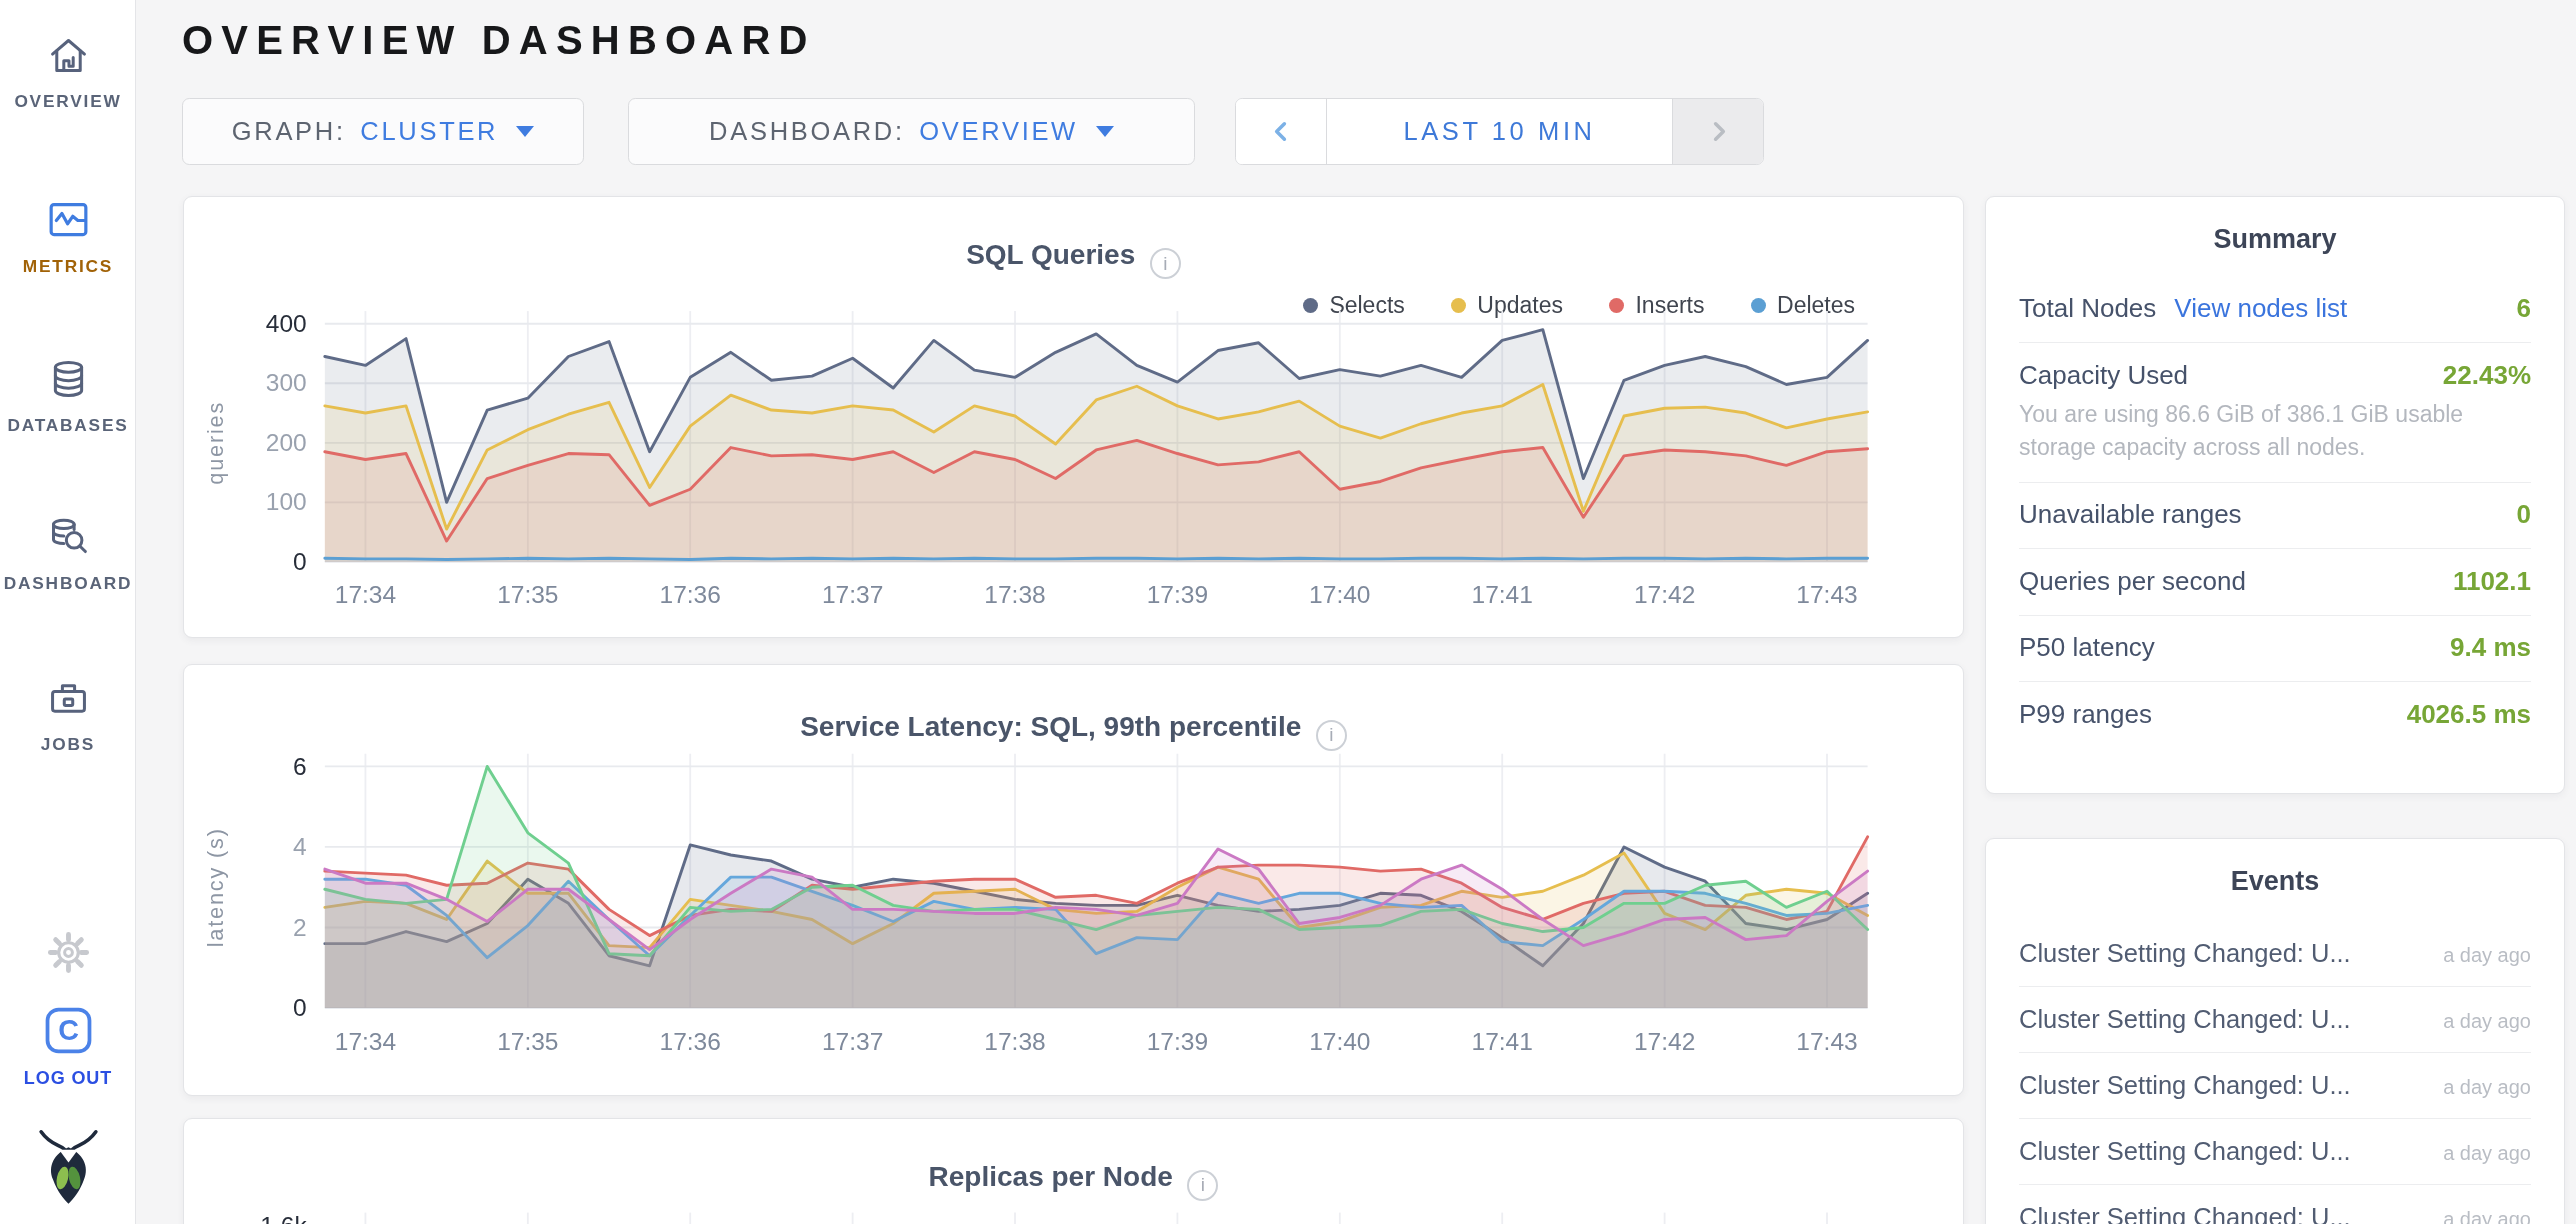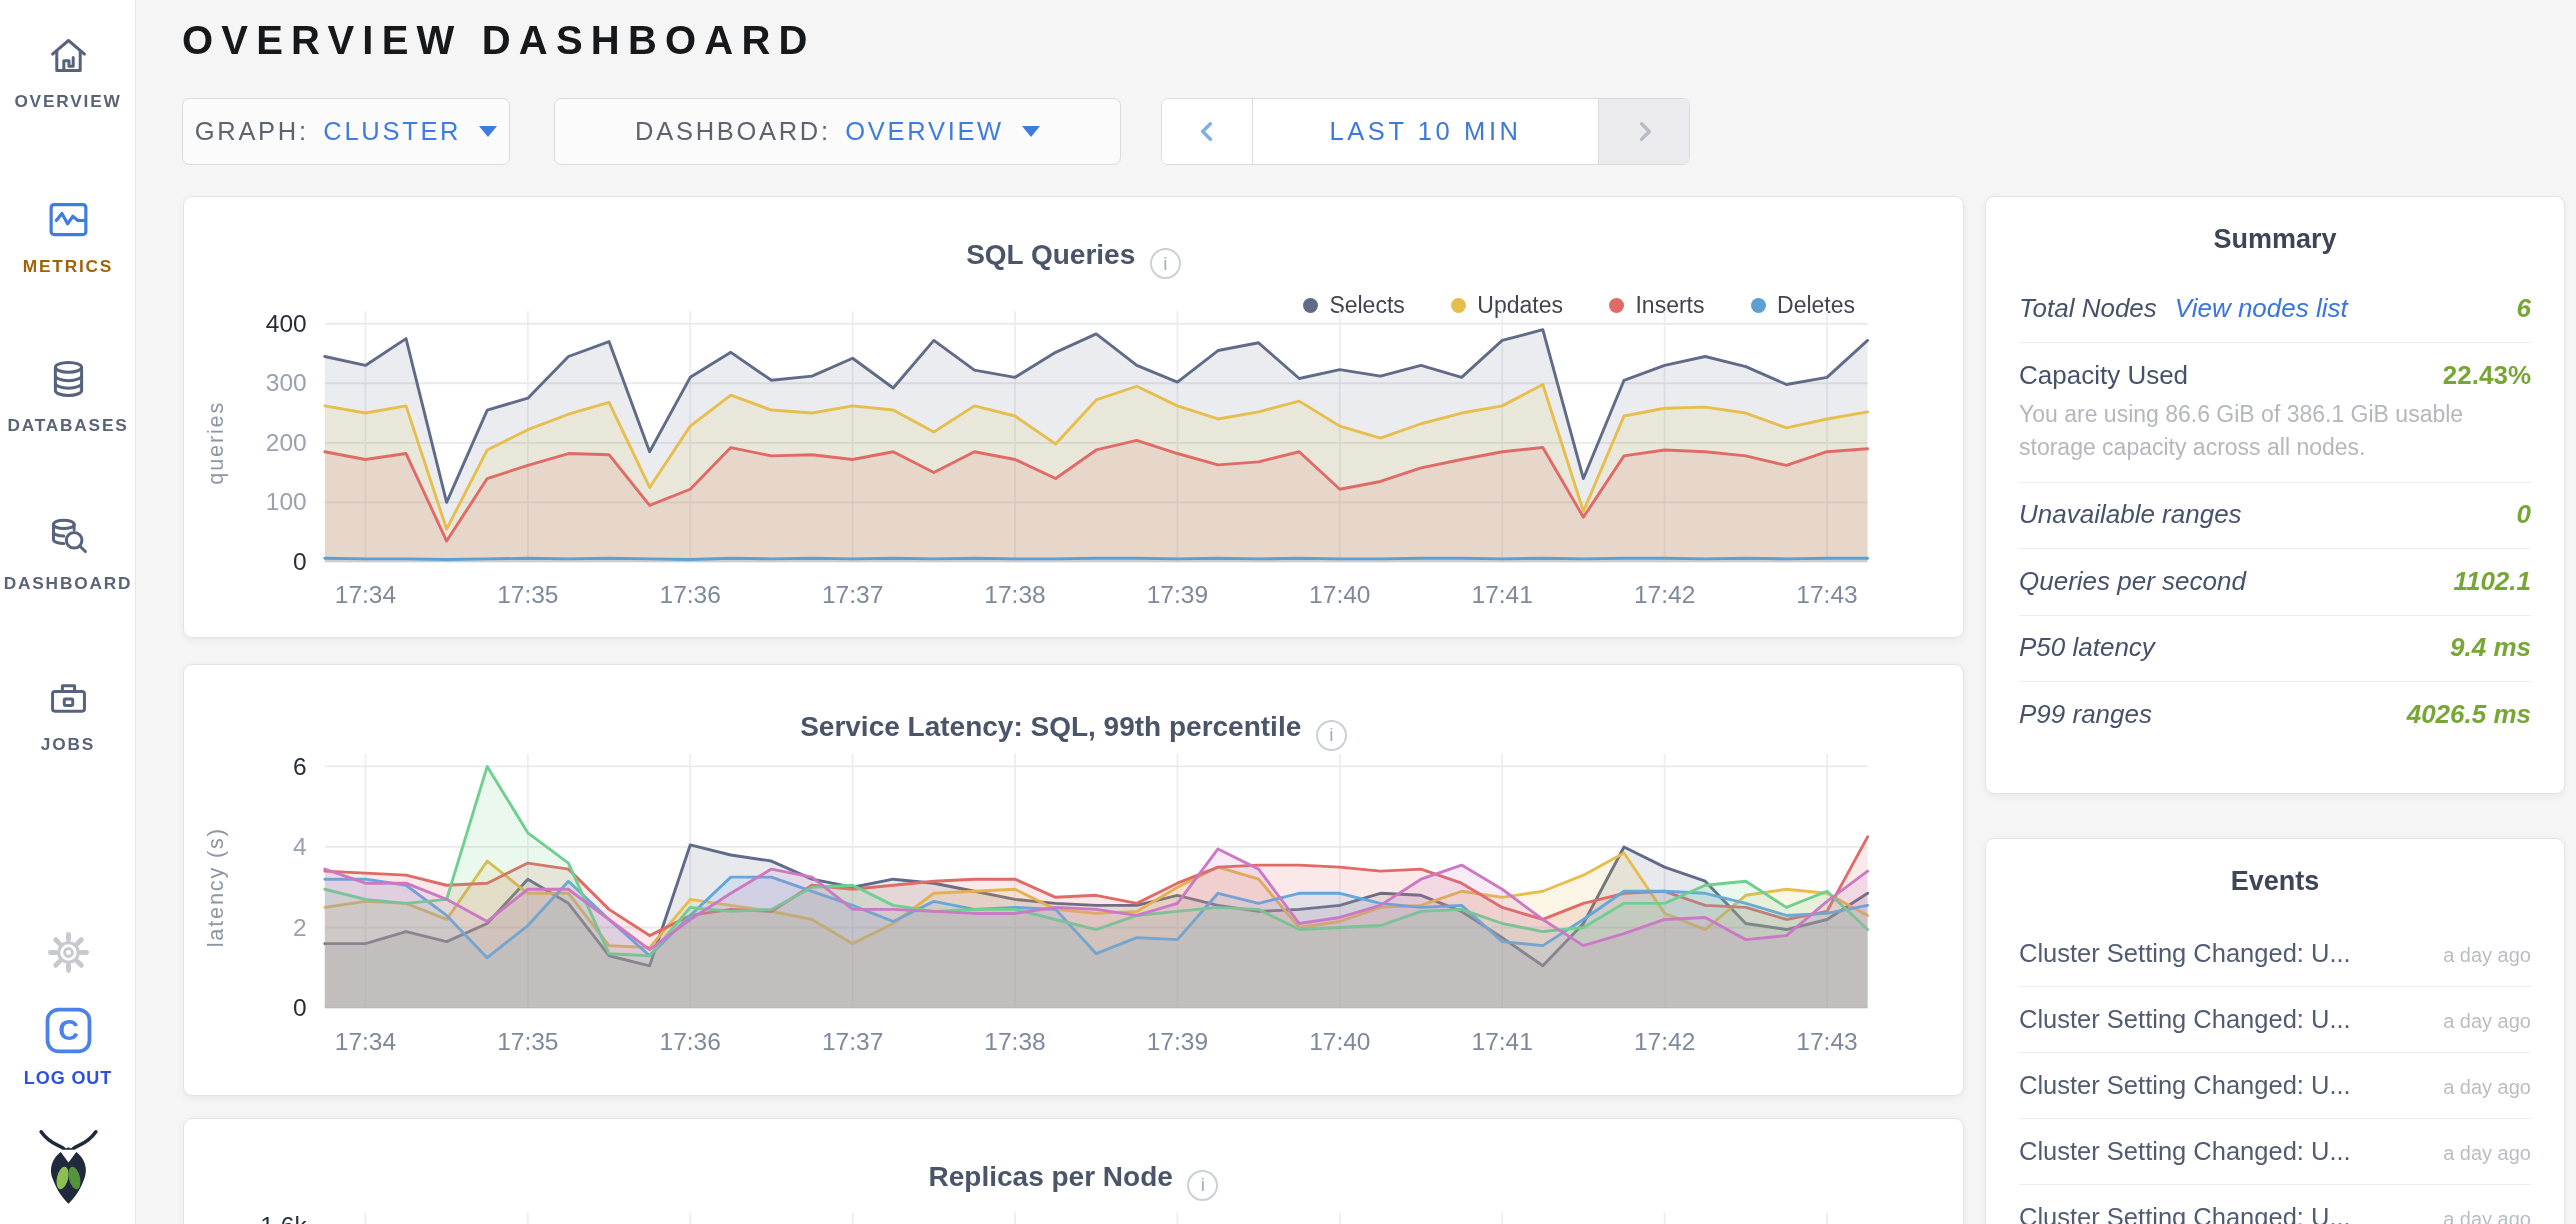--- a/index.html
+++ b/index.html
@@ -21,21 +21,21 @@
   .logout-label { margin-top:11px; font-size:18px; font-weight:700; letter-spacing:0.9px; color:#2b4fe2; }
   .roach { position:absolute; left:0; top:1126px; width:136px; display:flex; justify-content:center; cursor:pointer; }
 
   
   .page-title { position:absolute; left:182px; top:18px; font-size:40px; font-weight:700;
     letter-spacing:8.2px; color:#17181a; }
   .controls { position:absolute; left:182px; top:98px; display:flex; align-items:center; }
   .dropdown { height:67px; display:flex; align-items:center; justify-content:center;
     background:#fbfbfc; border:1.8px solid #dadbde; border-radius:7.3px; cursor:pointer;
     font-size:25.5px; letter-spacing:2.7px; font-family:inherit; }
-  .dropdown.graph { width:328px; }
+  .dropdown.graph { width:402px; }
   .dropdown.dash { width:567px; margin-left:44px; }
   .dd-label { color:#5d6470; margin-right:14.6px; }
   .dd-value { color:#3f7ce0; }
   .caret { width:0; height:0; border-left:9px solid transparent; border-right:9px solid transparent;
     border-top:11px solid #3f7ce0; margin-left:18px; }
   .timewidget { width:529px; height:67px; margin-left:40px; display:flex;
     border:1.8px solid #dadbde; border-radius:7.3px; overflow:hidden; background:#fff; }
   .tw-btn { width:91px; display:flex; align-items:center; justify-content:center;
     background:#fff; border:none; cursor:pointer; }
   .tw-btn.prev { border-right:1.8px solid #dadbde; }
@@ -67,21 +67,21 @@
   .legend-item span { margin-left:11px; font-size:23px; color:#40454f; }
   .chart-svg { position:absolute; left:0; top:0; width:100%; height:100%; }
 
   
   .aside-col { position:absolute; left:1985px; top:196px; width:580px; }
   .side-panel { width:580px; }
   #summary-panel { height:598px; margin-bottom:44px; overflow:hidden; }
   #events-panel { height:428px; overflow:hidden; }
   .side-title { padding-top:27px; text-align:center; font-size:27px; font-weight:700; color:#3d4557; }
   .sum-rows { margin:22px 33px 0; }
-  .srow { display:flex; padding:16.4px 0 18px; border-bottom:1.8px solid #ecedef;font-style:italic; }
+  .srow { display:flex; padding:16.4px 0 18px; border-bottom:1.8px solid #ecedef; }
   .srow:last-child { border-bottom:none; }
   .slabel { font-size:26px; color:#46526a; }
   .slink { font-size:26px; color:#3a74dd; margin-left:18px; text-decoration:none; cursor:pointer; }
   .sval { margin-left:auto; font-size:26px; font-weight:700; color:#77a636; }
   .srow-block { padding:16.4px 0 18px; border-bottom:1.8px solid #ecedef; }
   .srow-block .line1 { display:flex; align-items:center; }
   .caption { margin-top:7.3px; font-size:23px; line-height:33px; color:#b3b7be; }
   .ev-rows { margin:24px 33px 0; }
   .event-row { display:flex; align-items:baseline; padding:18px 0; border-bottom:1.8px solid #ecedef; }
   .event-row:last-child { border-bottom:none; }

